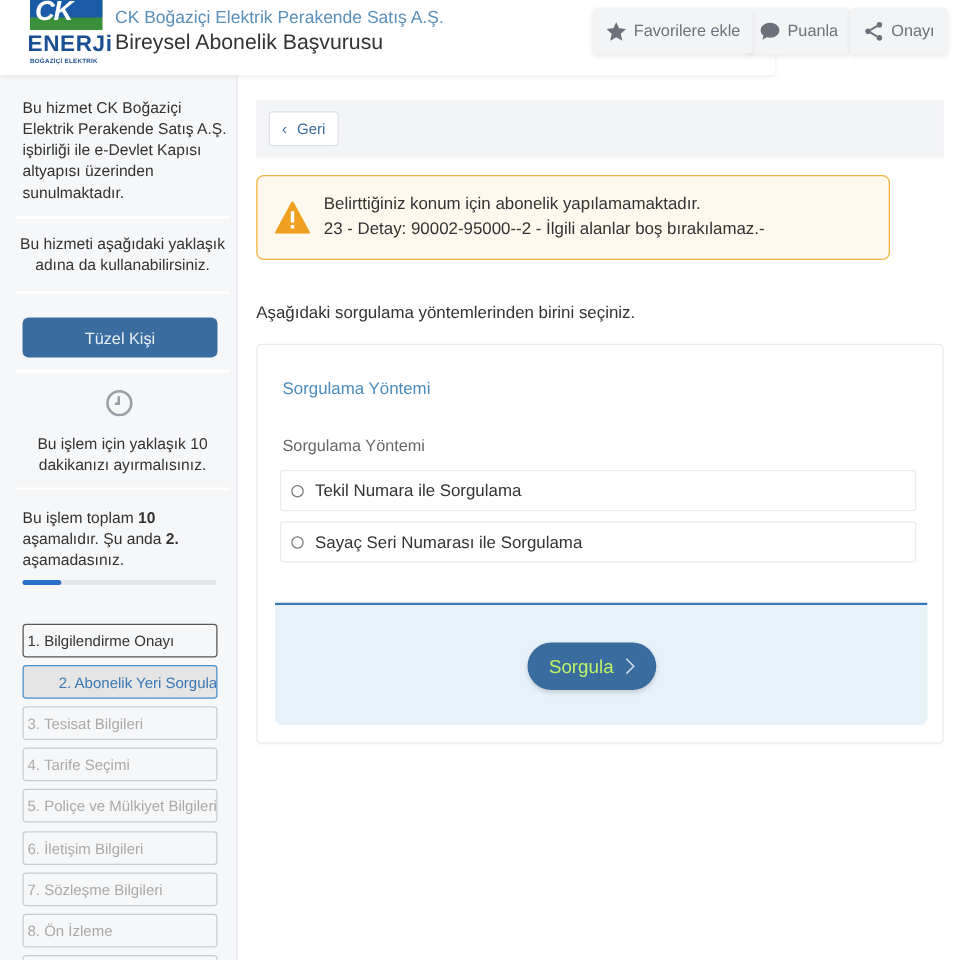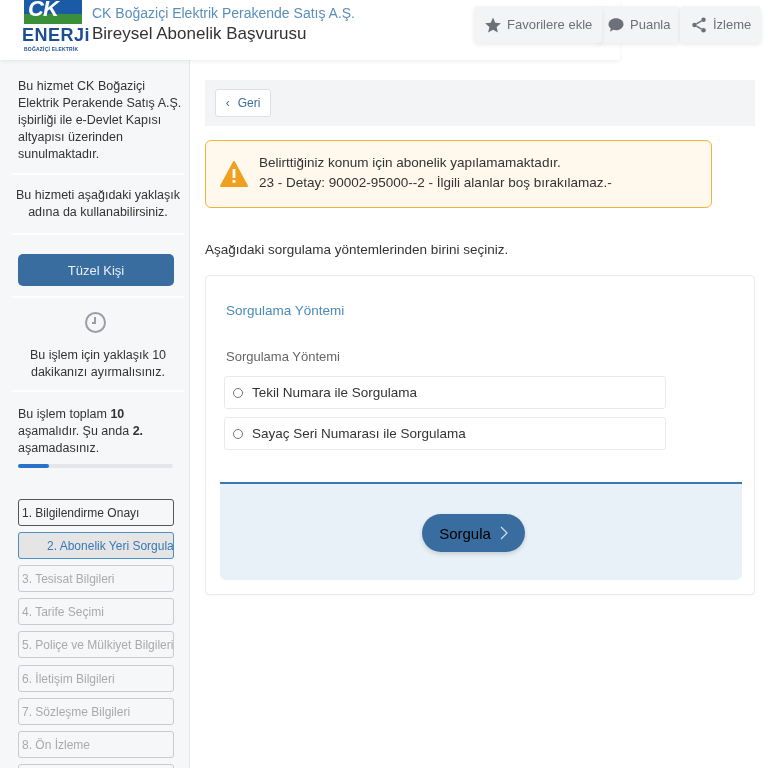--- a/index.html
+++ b/index.html
@@ -29,24 +29,24 @@
   .step.active { border-color: #4d8fc7; color: #3a78b5; background: #e5e5e5; padding-left: 28px; }
   .toolbar { position: absolute; left: 205px; top: 80px; width: 550px; height: 46px; background: #f3f4f6; }
   .back-btn { position: absolute; left: 10px; top: 9px; width: 56px; height: 28px; background: #fff; border: 1px solid #dde0e4; border-radius: 3px; display: flex; align-items: center; justify-content: center; gap: 8px; font-size: 12px; color: #3a6d9f; }
   .alert { position: absolute; left: 205px; top: 140px; width: 507px; height: 68px; background: #fef8ed; border: 1px solid #f0b43c; border-radius: 6px; }
   .alert-icon { position: absolute; left: 14px; top: 20px; width: 28px; height: 26px; }
   .alert-line { position: absolute; left: 53px; font-size: 13.5px; color: #333; }
   .instruction { position: absolute; left: 205px; top: 242px; font-size: 13.5px; color: #333; }
   .card { position: absolute; left: 205px; top: 275px; width: 550px; height: 320px; background: #fff; border: 1px solid #e8eaed; border-radius: 4px; box-shadow: 0 1px 2px rgba(0,0,0,0.03); }
   .card-title { position: absolute; left: 20px; top: 27px; font-size: 13.5px; color: #4a8bbd; }
   .field-label { position: absolute; left: 20px; top: 73px; font-size: 13px; color: #666; }
-  .radio-opt { position: absolute; left: 18px; width: 442px; height: 33px; border: 1px solid #e8eaed; border-radius: 3px; display: flex; align-items: center; padding-left: 8px; font-size: 13.5px; color: #333; gap: 9px; }
+  .radio-opt { position: absolute; left: 18px; width: 509px; height: 33px; border: 1px solid #e8eaed; border-radius: 3px; display: flex; align-items: center; padding-left: 8px; font-size: 13.5px; color: #333; gap: 9px; }
   .radio-circle { width: 10px; height: 10px; border: 1px solid #777; border-radius: 50%; }
   .submit-area { position: absolute; left: 14px; top: 206px; width: 522px; height: 98px; background: #e8f1f8; border-top: 2px solid #3a78b5; border-radius: 0 0 6px 6px; }
-  .submit-btn { position: absolute; left: 202px; top: 30px; width: 103px; height: 38px; background: #3a6d9f; border-radius: 19px; color: #000000; font-size: 15px; display: flex; align-items: center; justify-content: center; gap: 9px; box-shadow: 0 2px 4px rgba(0,0,0,0.15); }
+  .submit-btn { position: absolute; left: 202px; top: 30px; width: 103px; height: 38px; background: #3a6d9f; border-radius: 19px; color: #bef264; font-size: 15px; display: flex; align-items: center; justify-content: center; gap: 9px; box-shadow: 0 2px 4px rgba(0,0,0,0.15); }
 </style>
 </head>
 <body>
 
 <div class="header">
   <div class="logo">
     <div class="logo-top">
       <div class="logo-top-inner"></div>
       <span class="logo-ck">CK</span>
     </div>
@@ -68,21 +68,21 @@
       </svg>
     <span>Favorilere ekle</span>
   </div>
   <div class="hdr-btn" style="left:680px;">
     <svg viewBox="0 0 24 24">
         <circle cx="18" cy="5" r="3"></circle>
         <circle cx="6" cy="12" r="3"></circle>
         <circle cx="18" cy="19" r="3"></circle>
         <path d="M8.6 13.5l6.8 4M15.4 6.5l-6.8 4" stroke="#6b7079" stroke-width="2"></path>
       </svg>
-    <span>İzleme</span>
+    <span>Onayı</span>
   </div>
 </div>
 
 <div class="sidebar">
   <div class="sb-text" style="left:18px; top:18px;">
     <div>Bu hizmet CK Boğaziçi</div>
     <div>Elektrik Perakende Satış A.Ş.</div>
     <div>işbirliği ile e-Devlet Kapısı</div>
     <div>altyapısı üzerinden</div>
     <div>sunulmaktadır.</div>

